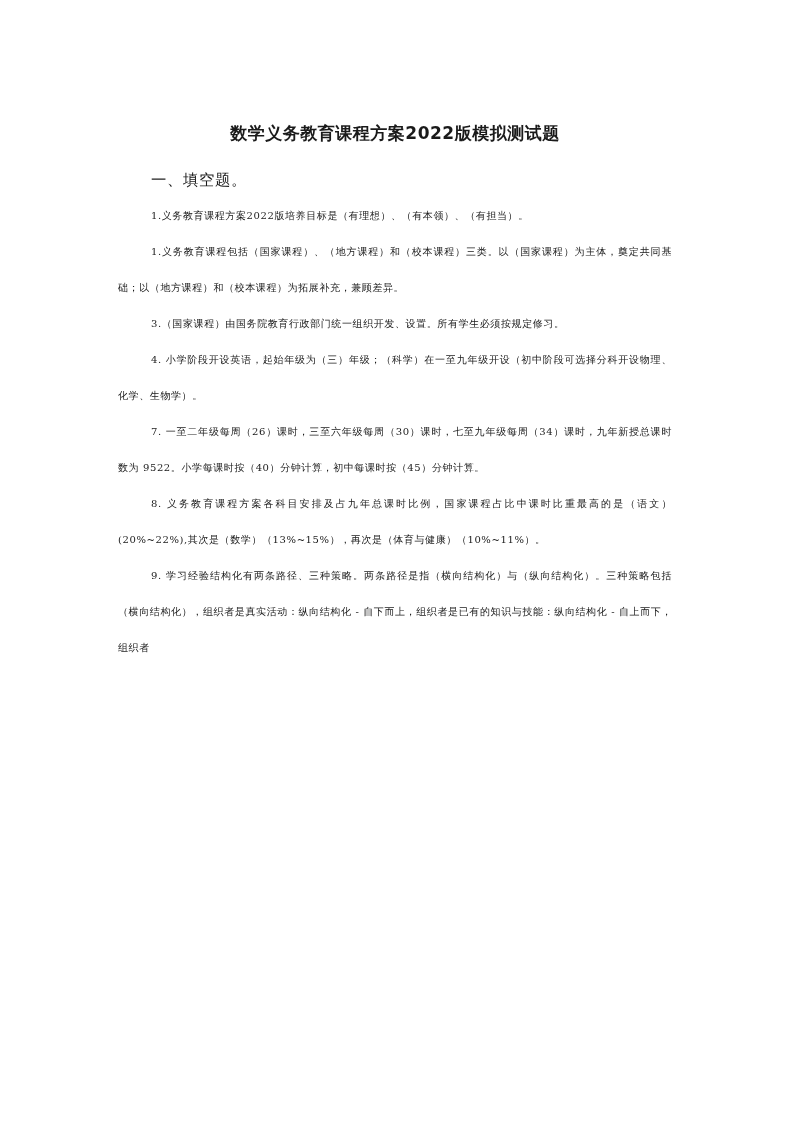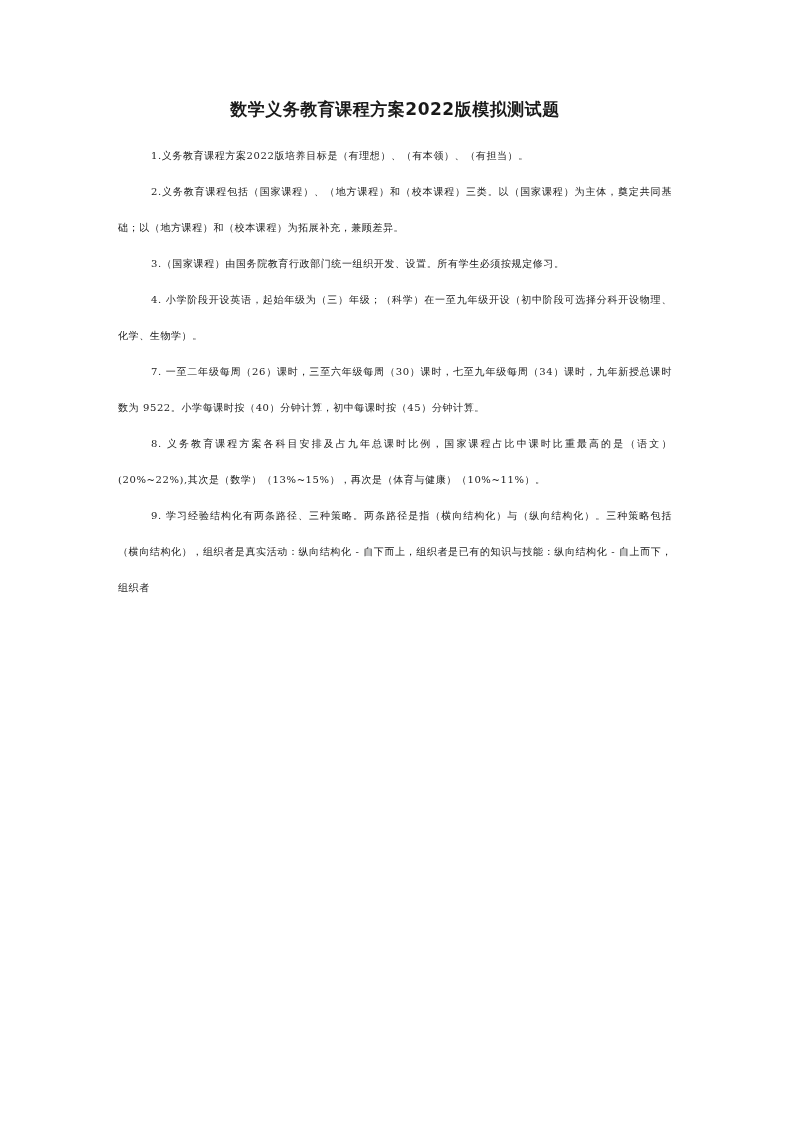--- a/index.html
+++ b/index.html
@@ -1,29 +1,30 @@
 <!DOCTYPE html>
 <html><head>
 <meta charset="utf-8">
 <style>
   html, body { margin: 0; padding: 0; background: #ffffff; }
   body { width: 793px; height: 1122px; position: relative; overflow: hidden;
          font-family: "DejaVu Serif", "Liberation Serif", serif; color: #1a1a1a; }
-  .page { position: absolute; left: 118px; top: 94px; width: 554px; }
+  .page { position: absolute; left: 118px; top: 118px; width: 554px; }
   .title { text-align: center; font-weight: bold; font-size: 17px; letter-spacing: 0.5px;
            margin: 0 0 14px 0; line-height: 30px; font-family: "DejaVu Sans", "Liberation Sans", sans-serif; }
   .para { font-size: 10px; line-height: 36px; margin: 0; text-indent: 33px;
           text-align: justify; text-justify: inter-character; letter-spacing: 0.6px; }
   .section { text-indent: 33px; font-size: 15.4px; line-height: 36px; margin: 0; letter-spacing: 0.6px; }
 </style>
 </head>
 <body>
 
 <div class="page">
   <h1 class="title">数学义务教育课程方案2022版模拟测试题</h1>
+  <p class="section">一、填空题。</p>
   <p class="para">1.义务教育课程方案2022版培养目标是（有理想）、（有本领）、（有担当）。</p>
-  <p class="para">2.义务教育课程包括（国家课程）、（地方课程）和（校本课程）三类。以（国家课程）为主体，奠定共同基础；以（地方课程）和（校本课程）为拓展补充，兼顾差异。</p>
+  <p class="para">1.义务教育课程包括（国家课程）、（地方课程）和（校本课程）三类。以（国家课程）为主体，奠定共同基础；以（地方课程）和（校本课程）为拓展补充，兼顾差异。</p>
   <p class="para">3.（国家课程）由国务院教育行政部门统一组织开发、设置。所有学生必须按规定修习。</p>
   <p class="para">4. 小学阶段开设英语，起始年级为（三）年级；（科学）在一至九年级开设（初中阶段可选择分科开设物理、化学、生物学）。</p>
   <p class="para">7. 一至二年级每周（26）课时，三至六年级每周（30）课时，七至九年级每周（34）课时，九年新授总课时数为 9522。小学每课时按（40）分钟计算，初中每课时按（45）分钟计算。</p>
   <p class="para">8. 义务教育课程方案各科目安排及占九年总课时比例，国家课程占比中课时比重最高的是（语文）(20%~22%),其次是（数学）（13%~15%），再次是（体育与健康）（10%~11%）。</p>
   <p class="para">9. 学习经验结构化有两条路径、三种策略。两条路径是指（横向结构化）与（纵向结构化）。三种策略包括（横向结构化），组织者是真实活动：纵向结构化 - 自下而上，组织者是已有的知识与技能：纵向结构化 - 自上而下，组织者</p>
 </div>
 
 </body></html>

